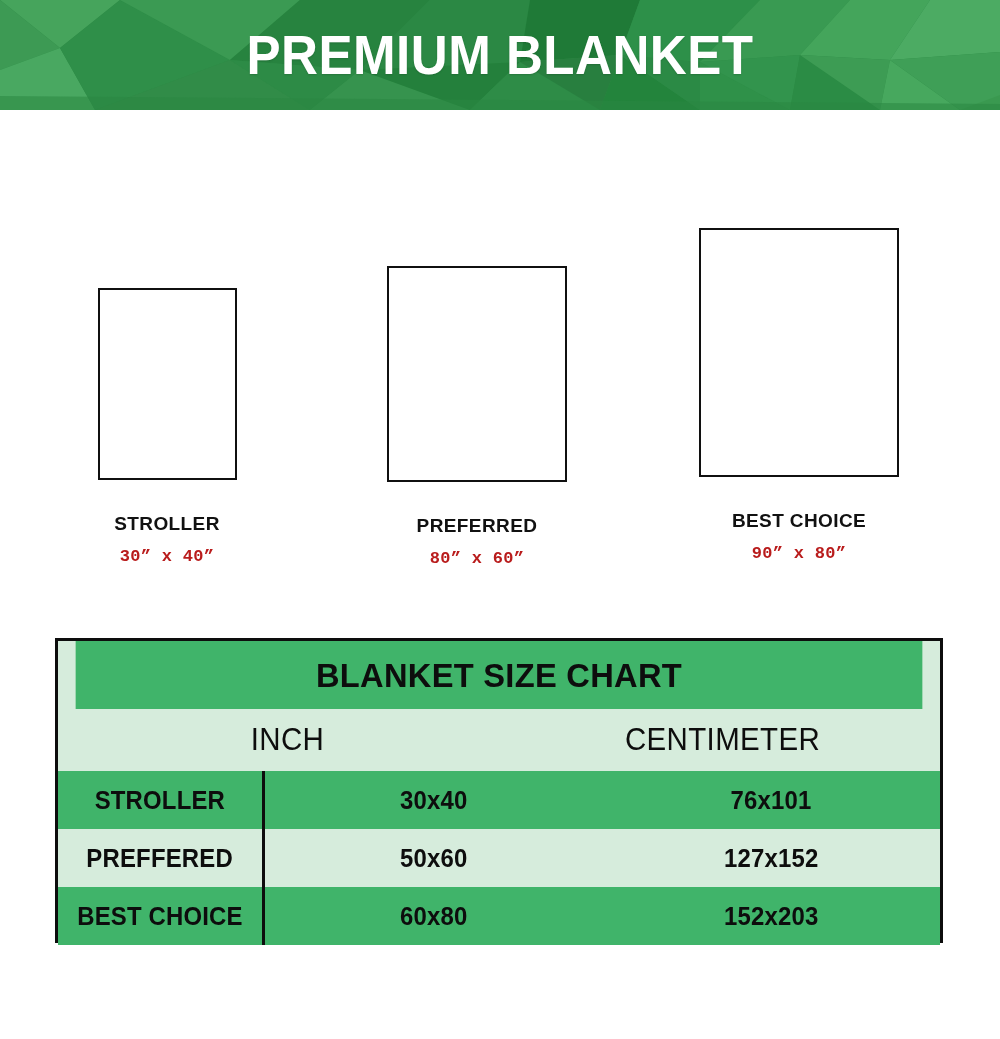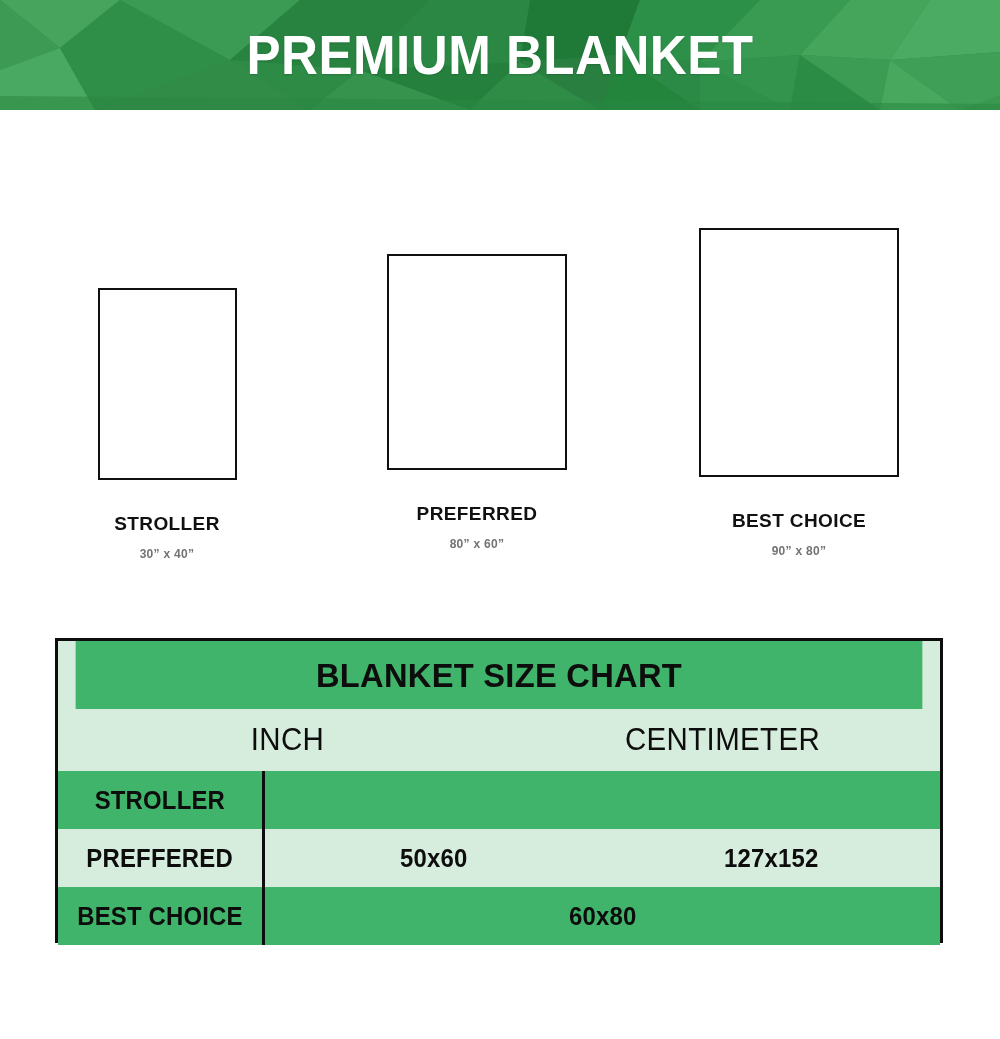--- a/index.html
+++ b/index.html
@@ -87,24 +87,24 @@
     margin-top: 34px;
     font-family: "Liberation Sans", sans-serif;
     font-weight: bold;
     font-size: 19px;
     color: #111111;
     letter-spacing: 0.4px;
     line-height: 1.0;
   }
   .swatch-size {
     margin-top: 15px;
-    font-family: Liberation Sans, sans-serif;
-    font-weight: bold;
-    font-size: 12px;
-    color: #737373;
+    font-family: Liberation Mono, monospace;
+    font-weight: bold;
+    font-size: 17px;
+    color: #b91c1c;
     letter-spacing: 0.3px;
     line-height: 1.0;
   }
 
   
   .chart-table {
     position: absolute;
     left: 55px;
     top: 638px;
     width: 888px;
@@ -267,21 +267,21 @@
         <div class="plus" style="left:-6px;  top:146px;"></div>
         <div class="plus" style="left:44px;  top:172px;"></div>
         <div class="plus" style="left:94px;  top:146px;"></div>
 
       </div>
     </div>
     <div class="swatch-label">STROLLER</div>
     <div class="swatch-size">30” x 40”</div>
   </div>
 
-  <div class="swatch-group" style="left:367px; top:0px; width:220px;">
+  <div class="swatch-group" style="left:367px; top:12px; width:220px;">
     <div class="swatch-box" style="width:180px; height:216px; margin-top:64px;">
       <div class="plusses">
         <div class="plus" style="left:-14px; top:-4px;"></div>
         <div class="plus" style="left:36px;  top:22px;"></div>
         <div class="plus" style="left:86px;  top:-4px;"></div>
         <div class="plus" style="left:136px; top:22px;"></div>
         <div class="plus" style="left:-14px; top:48px;"></div>
         <div class="plus" style="left:36px;  top:74px;"></div>
         <div class="plus" style="left:86px;  top:48px;"></div>
         <div class="plus" style="left:136px; top:74px;"></div>
@@ -339,20 +339,28 @@
         <div class="unit-cell">INCH</div>
         <div class="unit-cell">CENTIMETER</div>
       </div>
     </div>
   </div>
 
   <div class="ct-row data-row green-dark">
     <div class="ct-cell-size">
       <span class="shrink">STROLLER</span>
     </div>
+    <div class="ct-cell-wide">
+      <div class="ct-half">
+        <span class="shrink">30x40</span>
+      </div>
+      <div class="ct-half">
+        <span class="shrink">76x101</span>
+      </div>
+    </div>
   </div>
 
   <div class="ct-row data-row green-light">
     <div class="ct-cell-size">
       <span class="shrink">PREFFERED</span>
     </div>
     <div class="ct-cell-wide">
       <div class="ct-half">
         <span class="shrink">50x60</span>
       </div>
@@ -363,16 +371,19 @@
   </div>
 
   <div class="ct-row data-row green-dark">
     <div class="ct-cell-size">
       <span class="shrink">BEST CHOICE</span>
     </div>
     <div class="ct-cell-wide">
       <div class="ct-half">
         <span class="shrink">60x80</span>
       </div>
+      <div class="ct-half">
+        <span class="shrink">152x203</span>
+      </div>
     </div>
   </div>
 
 </div>
 
 </body></html>

